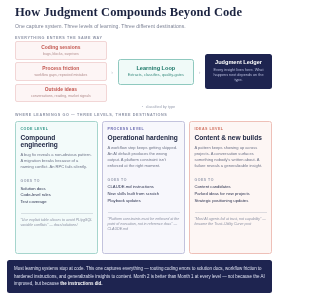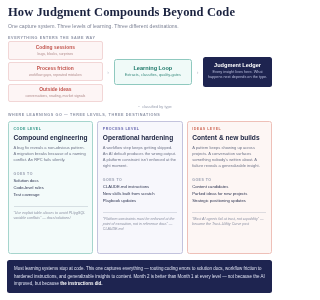--- a/index.html
+++ b/index.html
@@ -6,21 +6,21 @@
   html, body {
     width: 279px; height: 300px;
     background: #ffffff;
     font-family: "Liberation Sans", sans-serif;
     overflow: hidden;
   }
   .page {
     width: 279px; height: 300px;
     position: relative;
     background: #ffffff;
-    padding: 6px 7px 0 8px;
+    padding: 6px 7px 0 15px;
   }
 
   
   .title {
     font-family: "Liberation Serif", serif;
     font-size: 12.5px;
     font-weight: 700;
     color: #1b2340;
     letter-spacing: 0.1px;
     line-height: 1.1;

